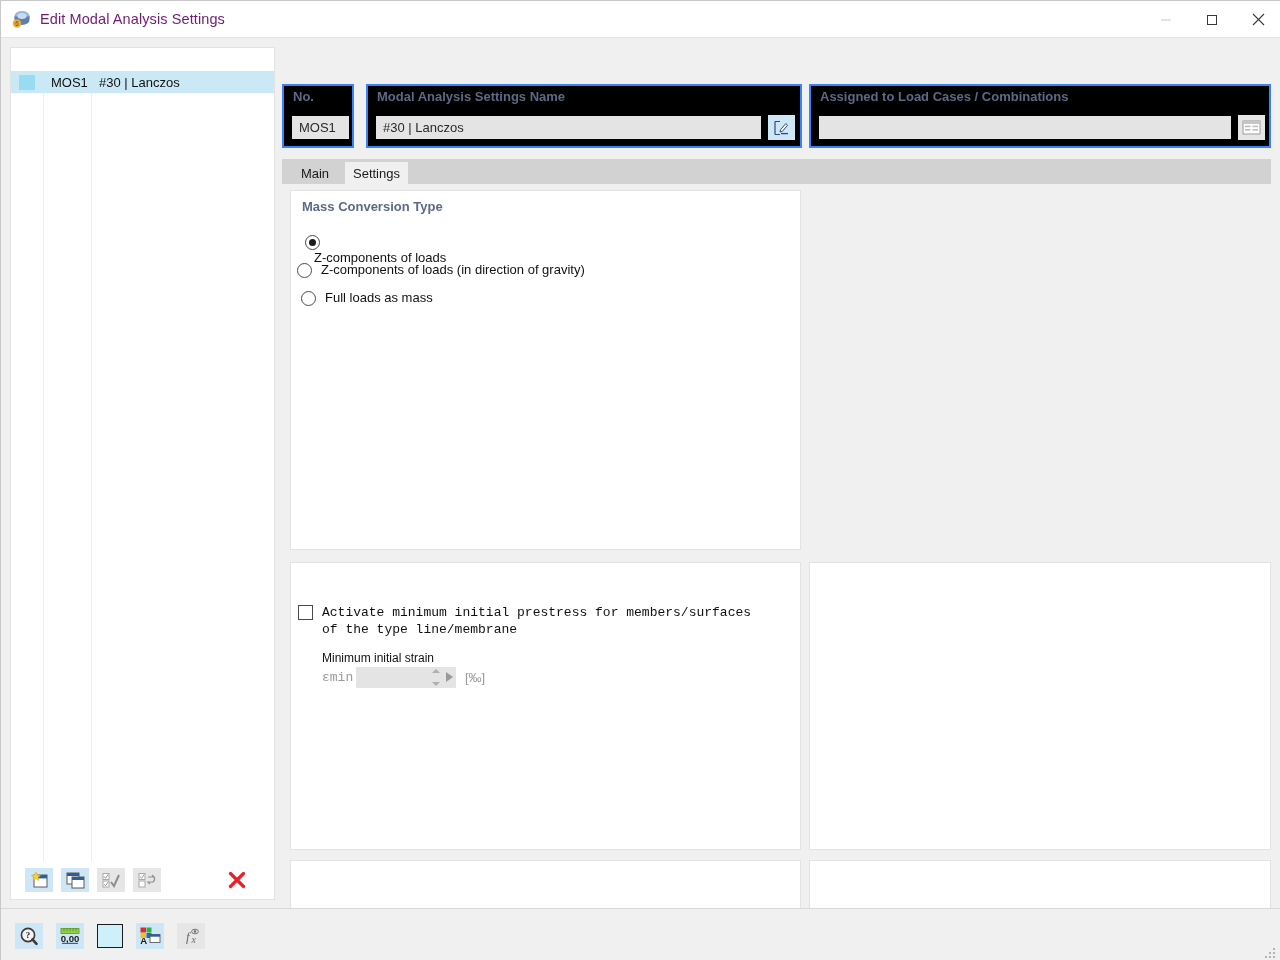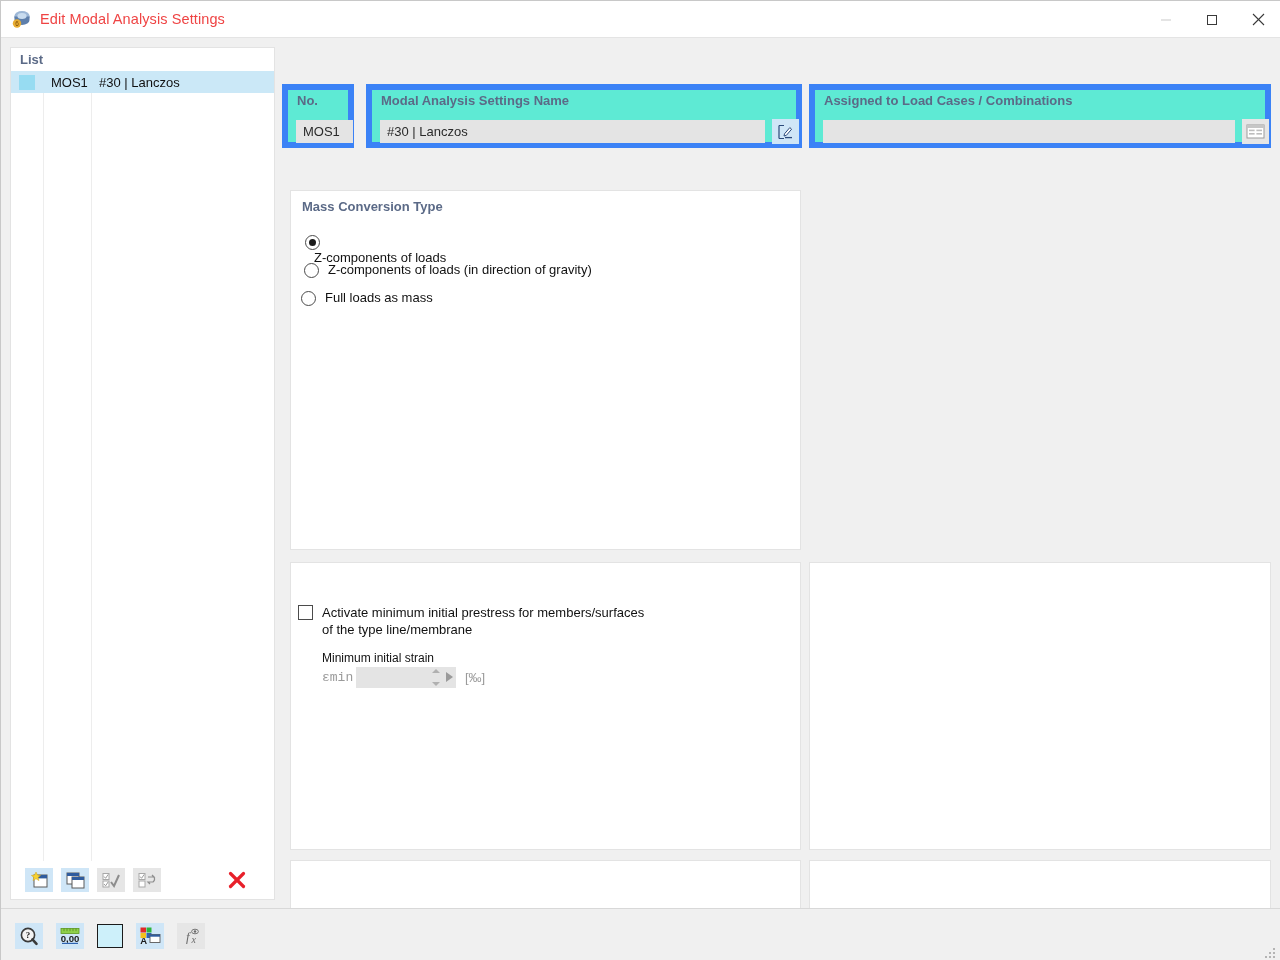--- a/index.html
+++ b/index.html
@@ -24,21 +24,21 @@
     width: 1280px; height: 37px;
     background: #ffffff;
     border-bottom: 1px solid #e4e4e4;
     display: flex; align-items: center;
   }
   .title-icon {
     width: 20px; height: 20px; margin-left: 10px; margin-right: 9px;
     position: relative; flex: none;
   }
   .title-text {
-    font-size: 14.5px; color: #ef4444; letter-spacing: .1px;
+    font-size: 14.5px; color: #701a75; letter-spacing: .1px;
   }
   .win-btns {
     position: absolute; right: 0; top: 0; height: 37px;
     display: flex; align-items: stretch;
   }
   .win-btn {
     width: 46px; height: 37px;
     display: flex; align-items: center; justify-content: center;
   }
   .win-btn svg { display: block; }
@@ -95,21 +95,21 @@
   }
   .tb-btn.dis { background: #e6e6e6; }
   .tb-del {
     margin-left: auto; margin-right: 23px;
     width: 28px; height: 24px; background: transparent;
     display: flex; align-items: center; justify-content: center;
   }
 
   
   .fieldbox {
-    position: absolute; background: #5eead4; border: 6px solid #3b82f6;
+    position: absolute; background: #000000; border: 2px solid #3b82f6;
   }
   .fieldbox .fb-title {
     position: absolute; left: 9px; top: 3px;
     font-weight: bold; color: #5b6a87; font-size: 13px;
   }
   .box-no  { left: 281px;  top: 46px; width: 72px;  height: 64px; }
   .box-mas { left: 365px;  top: 46px; width: 436px; height: 64px; }
   .box-asg { left: 808px;  top: 46px; width: 462px; height: 64px; }
 
   .readonly-input {
@@ -269,21 +269,20 @@
             <line x1="1" y1="1" x2="12" y2="12" stroke="#3a3a3a" stroke-width="1.1"></line>
             <line x1="12" y1="1" x2="1" y2="12" stroke="#3a3a3a" stroke-width="1.1"></line>
           </svg>
       </div>
     </div>
   </div>
 
   <div class="body-area">
 
     <div class="list-panel">
-      <div class="list-header">List</div>
       <div class="list-body">
         <div class="list-colsep1"></div>
         <div class="list-colsep2"></div>
         <div class="list-row">
           <span class="swatch"></span>
           <span class="cell-id">MOS1</span>
           <span class="cell-name">#30 | Lanczos</span>
         </div>
       </div>
       <div class="list-toolbar">
@@ -353,42 +352,46 @@
           <rect x="1" y="1" width="17" height="13" fill="#ffffff" stroke="#9b9b9b"></rect>
           <rect x="1" y="1" width="17" height="3" fill="#c6c6c6"></rect>
           <rect x="3" y="5.6" width="5.6" height="1.6" fill="#bdbdbd"></rect>
           <rect x="10.4" y="5.6" width="5.6" height="1.6" fill="#bdbdbd"></rect>
           <rect x="3" y="9" width="5.6" height="1.6" fill="#bdbdbd"></rect>
           <rect x="10.4" y="9" width="5.6" height="1.6" fill="#bdbdbd"></rect>
         </svg>
       </div>
     </div>
 
+    <div class="tabstrip">
+      <div class="tab tab-main">Main</div>
+      <div class="tab tab-settings active">Settings</div>
+    </div>
 
     <div class="panel p-mass">
       <div class="panel-title">Mass Conversion Type</div>
       <div class="opt" style="left:14px; top:43px;flex-direction:column;">
         <span class="radio on"></span>
         <span class="opt-label">Z-components of loads</span>
       </div>
-      <div class="opt" style="left:13px; top:71px;">
+      <div class="opt" style="left:6px; top:71px;">
         <span class="radio"></span>
         <span class="opt-label">Z-components of loads (in direction of gravity)</span>
       </div>
       <div class="opt" style="left:10px; top:99px;">
         <span class="radio"></span>
         <span class="opt-label">Full loads as mass</span>
       </div>
     </div>
 
 
     <div class="panel p-strain">
       <div class="opt" style="left:7px; top:41px; width:480px;">
         <span class="cbx"></span>
-        <span class="opt-label" style="line-height:17px;">
+        <span class="opt-label" style="line-height:17px;font-family:Liberation Mono, monospace;">
           <span>Activate minimum initial prestress for members/surfaces</span><br>
           <span>of the type line/membrane</span>
         </span>
       </div>
       <div class="static-text" style="left:31px; top:88px;">Minimum initial strain</div>
       <div class="spin-wrap" style="left:31px; top:104px;">
         <span class="spin-label">εmin</span>
         <span class="spin-field">
           <span class="spin-arrows">
               <i class="up"></i>

